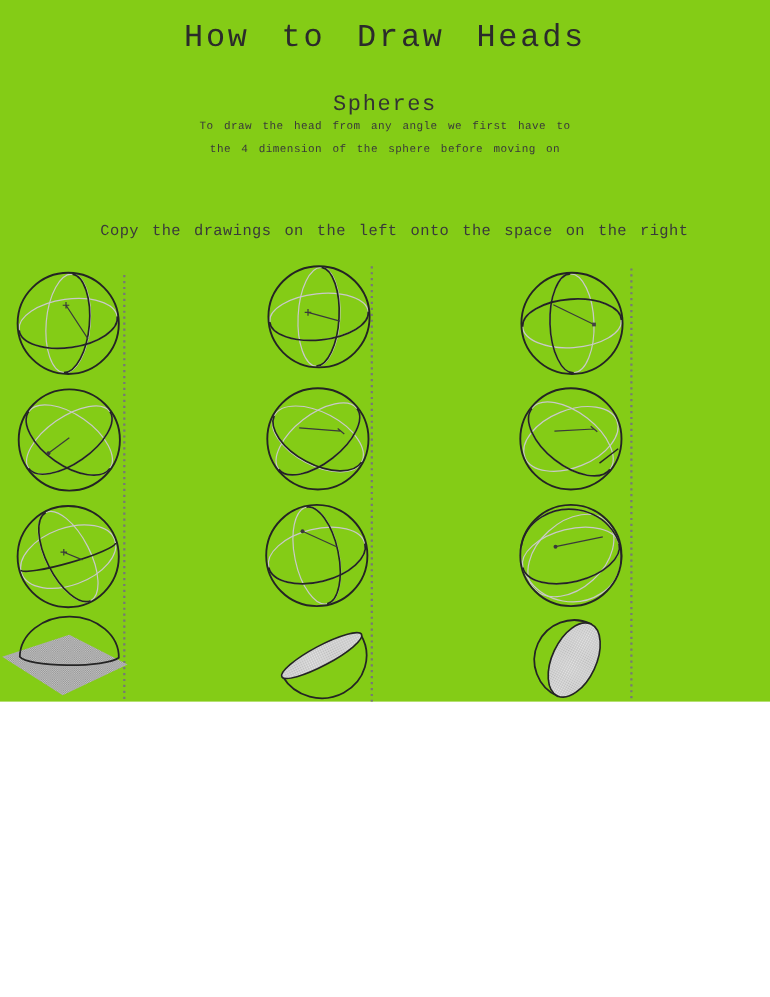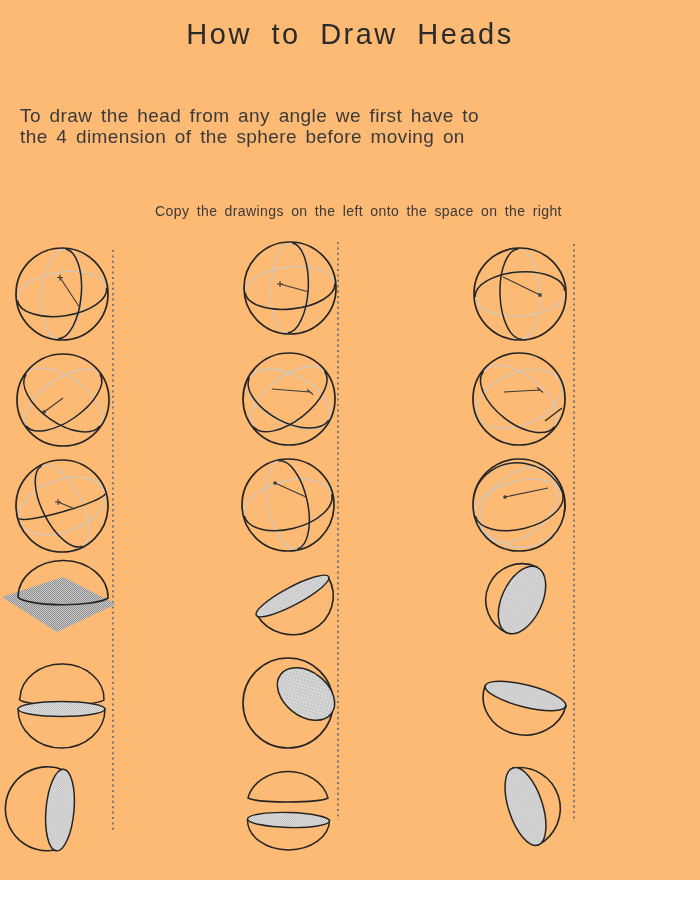--- a/index.html
+++ b/index.html
@@ -1,47 +1,48 @@
 <!DOCTYPE html>
 <html><head>
 <meta charset="utf-8">
 <style>
   html,body{margin:0;padding:0;background:#ffffff;}
   .page{
-    position:relative;width:700px;height:880px;background:#fdba74;overflow:hidden;
-    font-family:Liberation Sans, sans-serif;color:#2e2e2e;
+    position:relative;width:700px;height:638px;background:#84cc16;overflow:hidden;
+    font-family:Liberation Mono, monospace;color:#2e2e2e;
   }
   .title{
     position:absolute;top:18px;left:0;right:0;text-align:center;
     font-size:29px;font-weight:300;letter-spacing:2.5px;word-spacing:9px;color:#2b2b2b;
   }
   .subtitle{
     position:absolute;top:84px;left:0;right:0;text-align:center;
     font-size:20px;font-weight:300;letter-spacing:1.5px;color:#333;
   }
   .bodytext{
-    position:absolute;top:105px;left:20px;right:20px;text-align:left;
-    font-size:19px;line-height:21px;font-weight:300;letter-spacing:.4px;word-spacing:3px;color:#3a3a3a;
+    position:absolute;top:105px;left:20px;right:20px;text-align:center;
+    font-size:10px;line-height:21px;font-weight:300;letter-spacing:.4px;word-spacing:3px;color:#3a3a3a;
   }
   .copyline{
     position:absolute;top:203px;left:0;right:0;text-align:center;
     font-size:14px;font-weight:300;letter-spacing:.4px;word-spacing:3px;color:#3a3a3a;padding-left:17px;
   }
   svg.figs{position:absolute;left:0;top:0;}
   
   .ink{stroke:#242424;fill:none;}
   .gray{stroke:#c9c9c9;fill:none;stroke-width:1.1;}
   .thin{stroke:#3a3a3a;fill:none;stroke-width:1.1;}
 </style>
 </head>
 <body>
 
 <div class="page">
 
   <div class="title">How to Draw Heads</div>
+  <div class="subtitle">Spheres</div>
 
   <div class="bodytext">
     <div>To draw the head from any angle we first have to</div>
     <div>the 4 dimension of the sphere before moving on</div>
   </div>
 
   <div class="copyline">Copy the drawings on the left onto the space on the right</div>
 
   <svg class="figs" width="700" height="906" viewBox="0 0 700 906">
     <defs>

